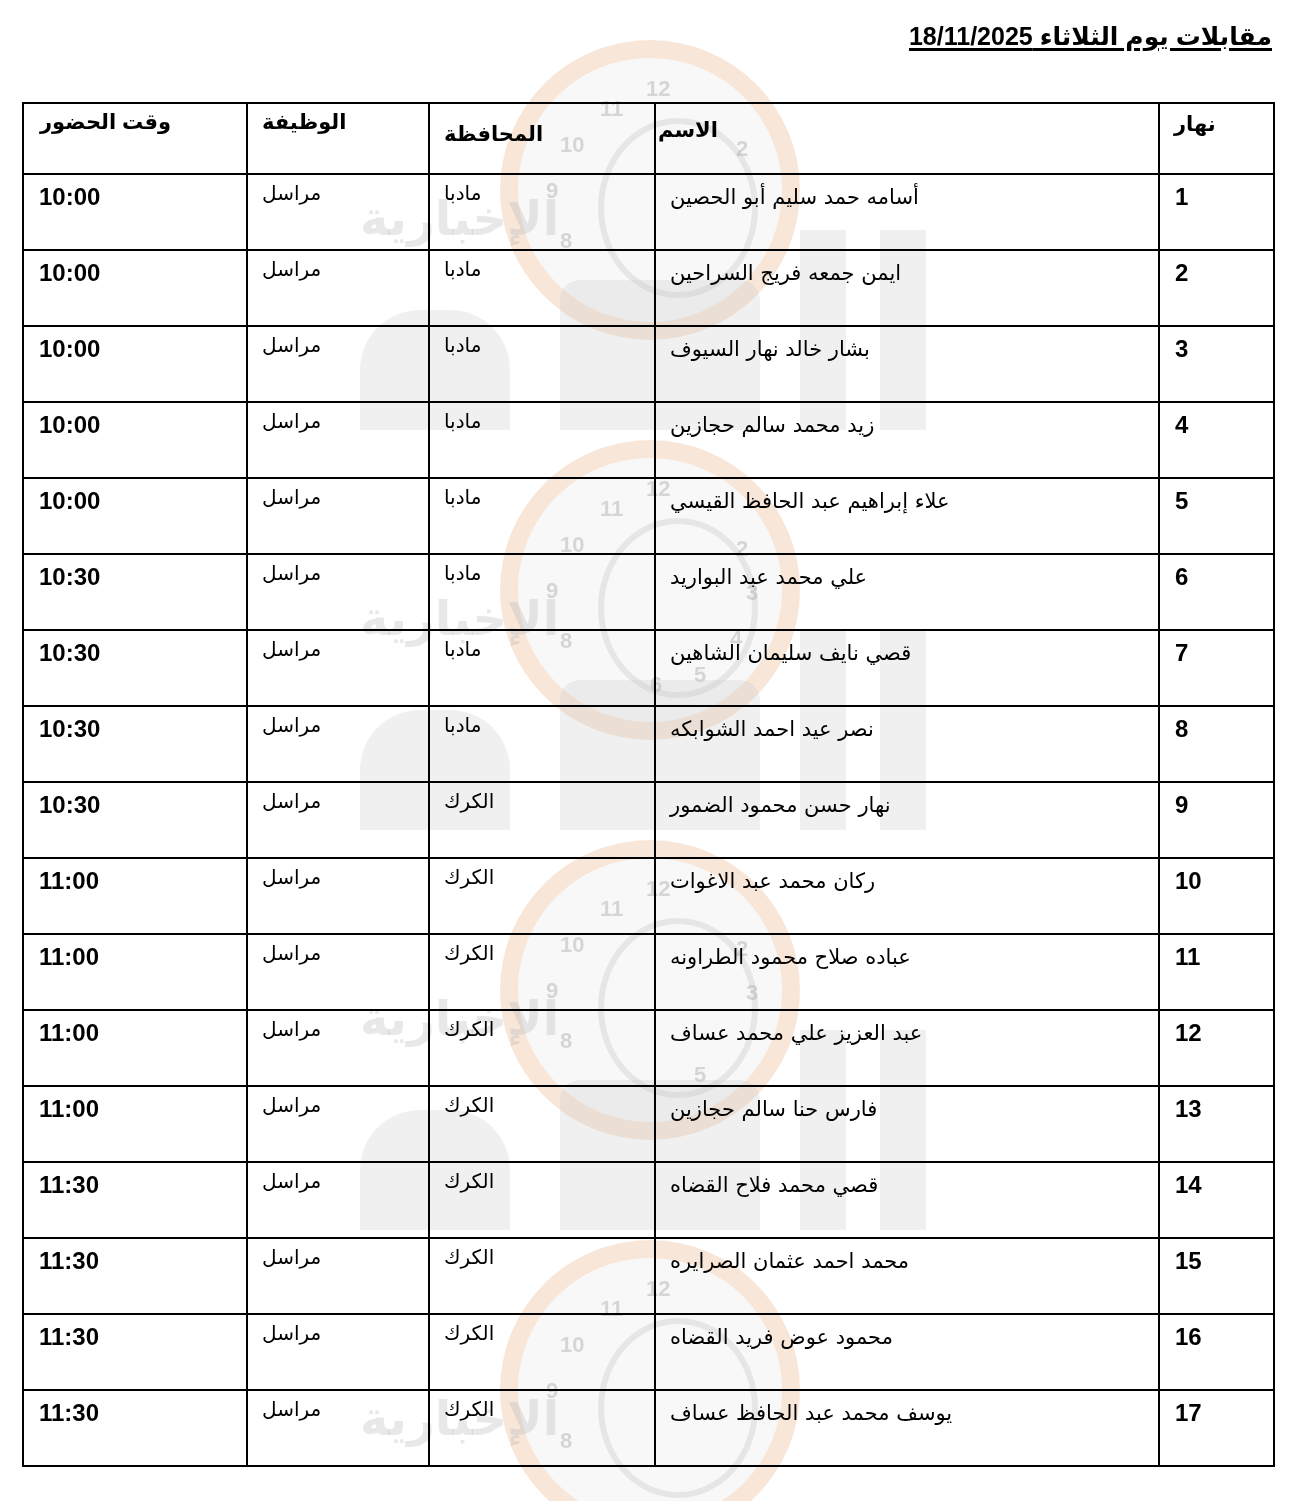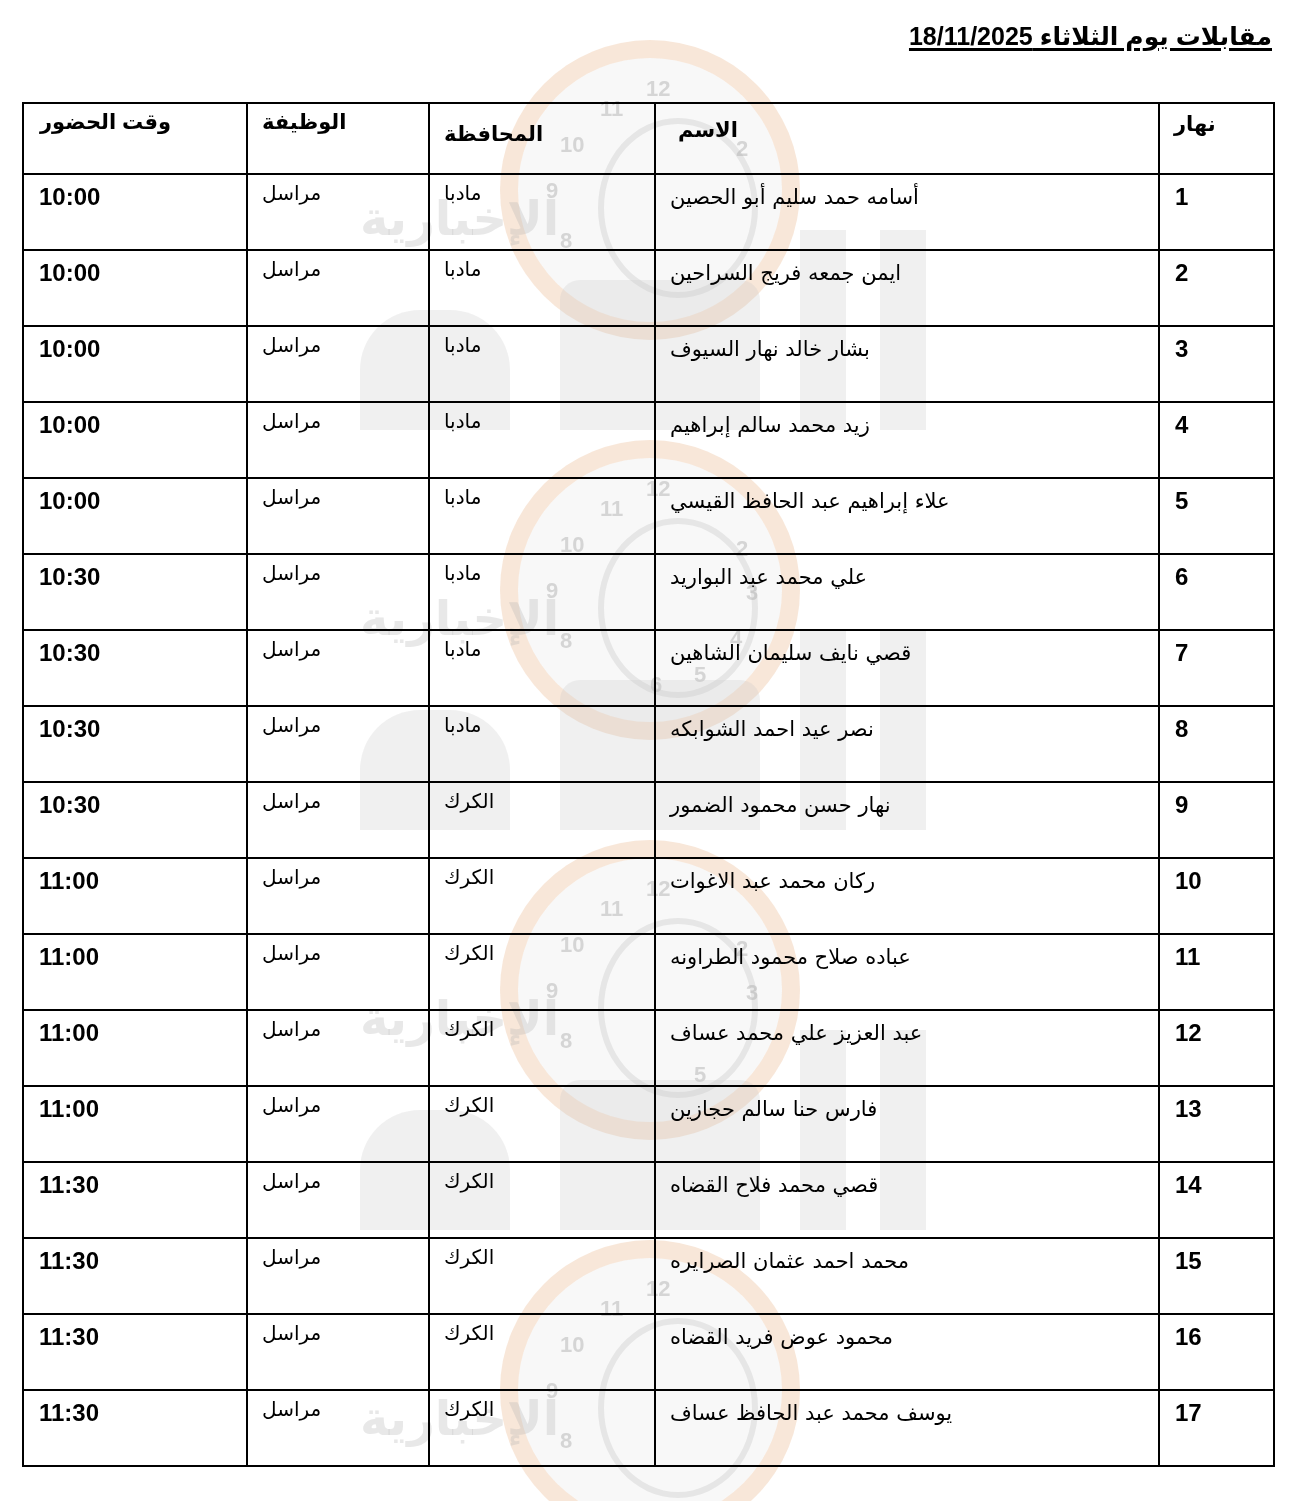--- a/index.html
+++ b/index.html
@@ -124,21 +124,21 @@
     .hdr-text {
       display: block;
       font-family: "Liberation Sans", "DejaVu Sans", sans-serif;
       font-weight: bold;
       font-size: 21px;
       direction: rtl;
     }
     .hdr-time { text-align: left; padding: 6px 0 0 16px; direction: rtl; }
     .hdr-job { text-align: left; padding: 6px 0 0 14px; }
     .hdr-gov { text-align: left; padding: 18px 0 0 14px; }
-    .hdr-name { text-align: left; padding: 14px 0 0 22px; }
+    .hdr-name { text-align: left; padding: 14px 0 0 2px; }
     .hdr-num { text-align: left; padding: 8px 0 0 14px; }
 
     .cell-time {
       display: block;
       font-family: "Liberation Sans", sans-serif;
       font-weight: bold;
       font-size: 24px;
       text-align: left;
       padding: 8px 0 0 15px;
     }
@@ -341,21 +341,21 @@
       <td>
           <span class="cell-time">10:00</span>
         </td>
       <td>
           <span class="cell-job">مراسل</span>
         </td>
       <td>
           <span class="cell-gov">مادبا</span>
         </td>
       <td>
-          <span class="cell-name">زيد محمد سالم إبراهيم</span>
+          <span class="cell-name">زيد محمد سالم حجازين</span>
         </td>
       <td>
           <span class="cell-num">4</span>
         </td>
     </tr>
     <tr>
       <td>
           <span class="cell-time">10:00</span>
         </td>
       <td>

